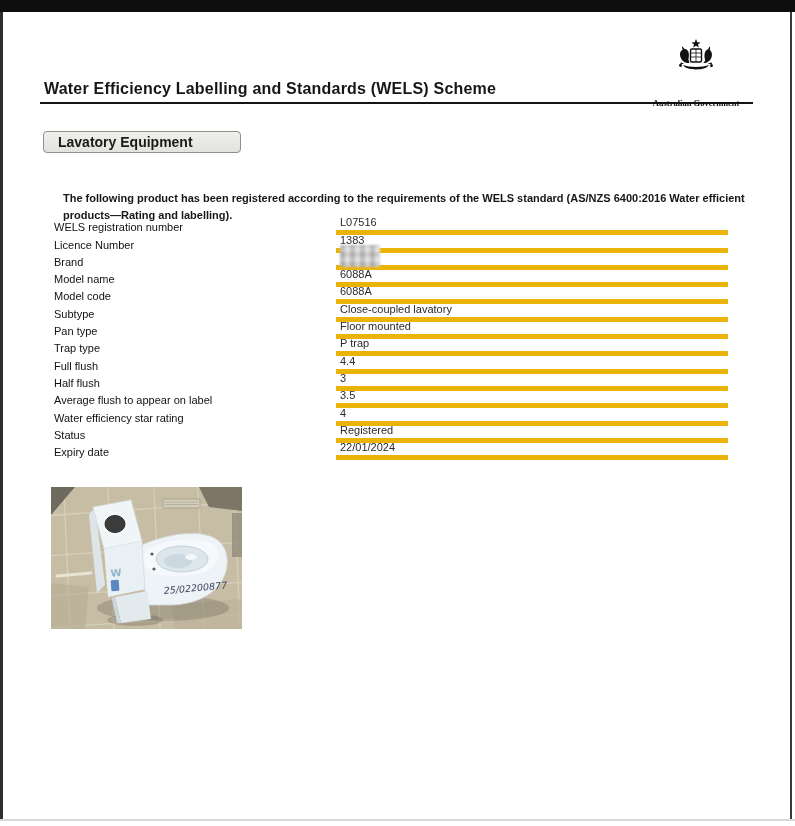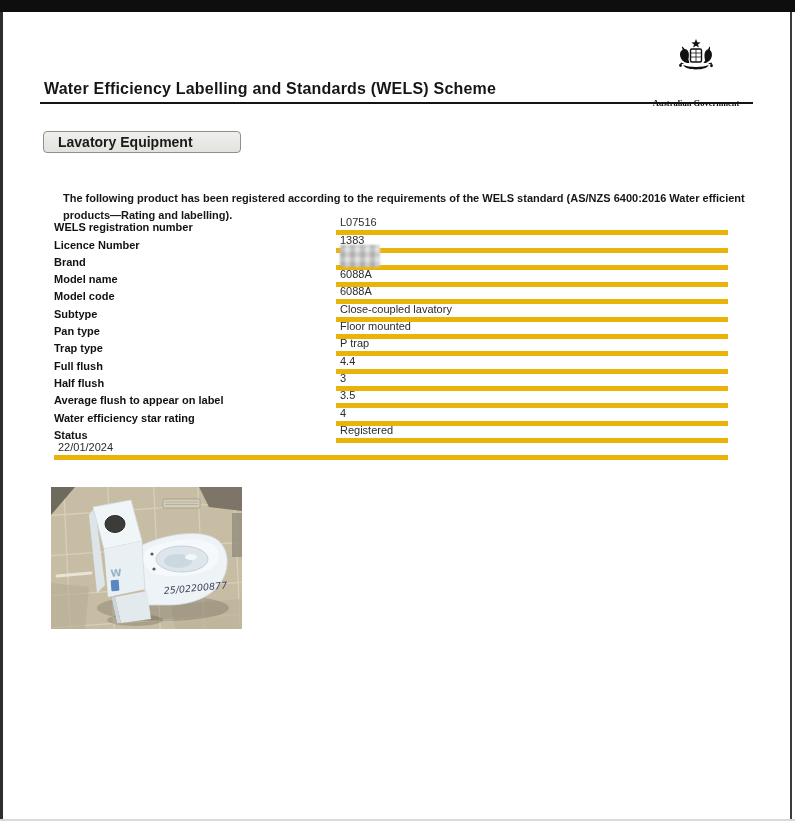--- a/index.html
+++ b/index.html
@@ -79,21 +79,21 @@
   .reg-table {
     position: absolute; left: 54px; top: 218px;
     width: 674px;
   }
   .field-row {
     display: flex; align-items: flex-end;
     height: 17.3px;
   }
   .field-label {
     width: 282px; flex: 0 0 282px;
-    font-size: 11px; font-weight: bold; color: #111111;
+    font-size: 11px; font-weight: normal; color: #111111;
     line-height: 15px;
   }
   .field-value {
     flex: 1 1 auto;
     border-bottom: 5px solid #eab308;
     font-size: 11px; color: #2b2b2b;
     line-height: 15px;
     padding-left: 4px;
     min-height: 15px;
     position: relative;
@@ -204,20 +204,21 @@
     </div>
     <div class="field-row">
       <span class="field-label">Water efficiency star rating</span>
       <span class="field-value">4</span>
     </div>
     <div class="field-row">
       <span class="field-label">Status</span>
       <span class="field-value">Registered</span>
     </div>
     <div class="field-row">
+      <span class="field-label">Expiry date</span>
       <span class="field-value">22/01/2024</span>
     </div>
   </div>
 
 <div class="product-photo">
   <svg width="191" height="142" viewBox="0 0 191 142">
 
     <rect x="0" y="0" width="191" height="142" fill="#c7bda5"></rect>
     <g transform="rotate(-4 95 71)" stroke="#d9d1bd" stroke-width="1.3" opacity="0.9">
       <line x1="-10" y1="22" x2="201" y2="22"></line>

